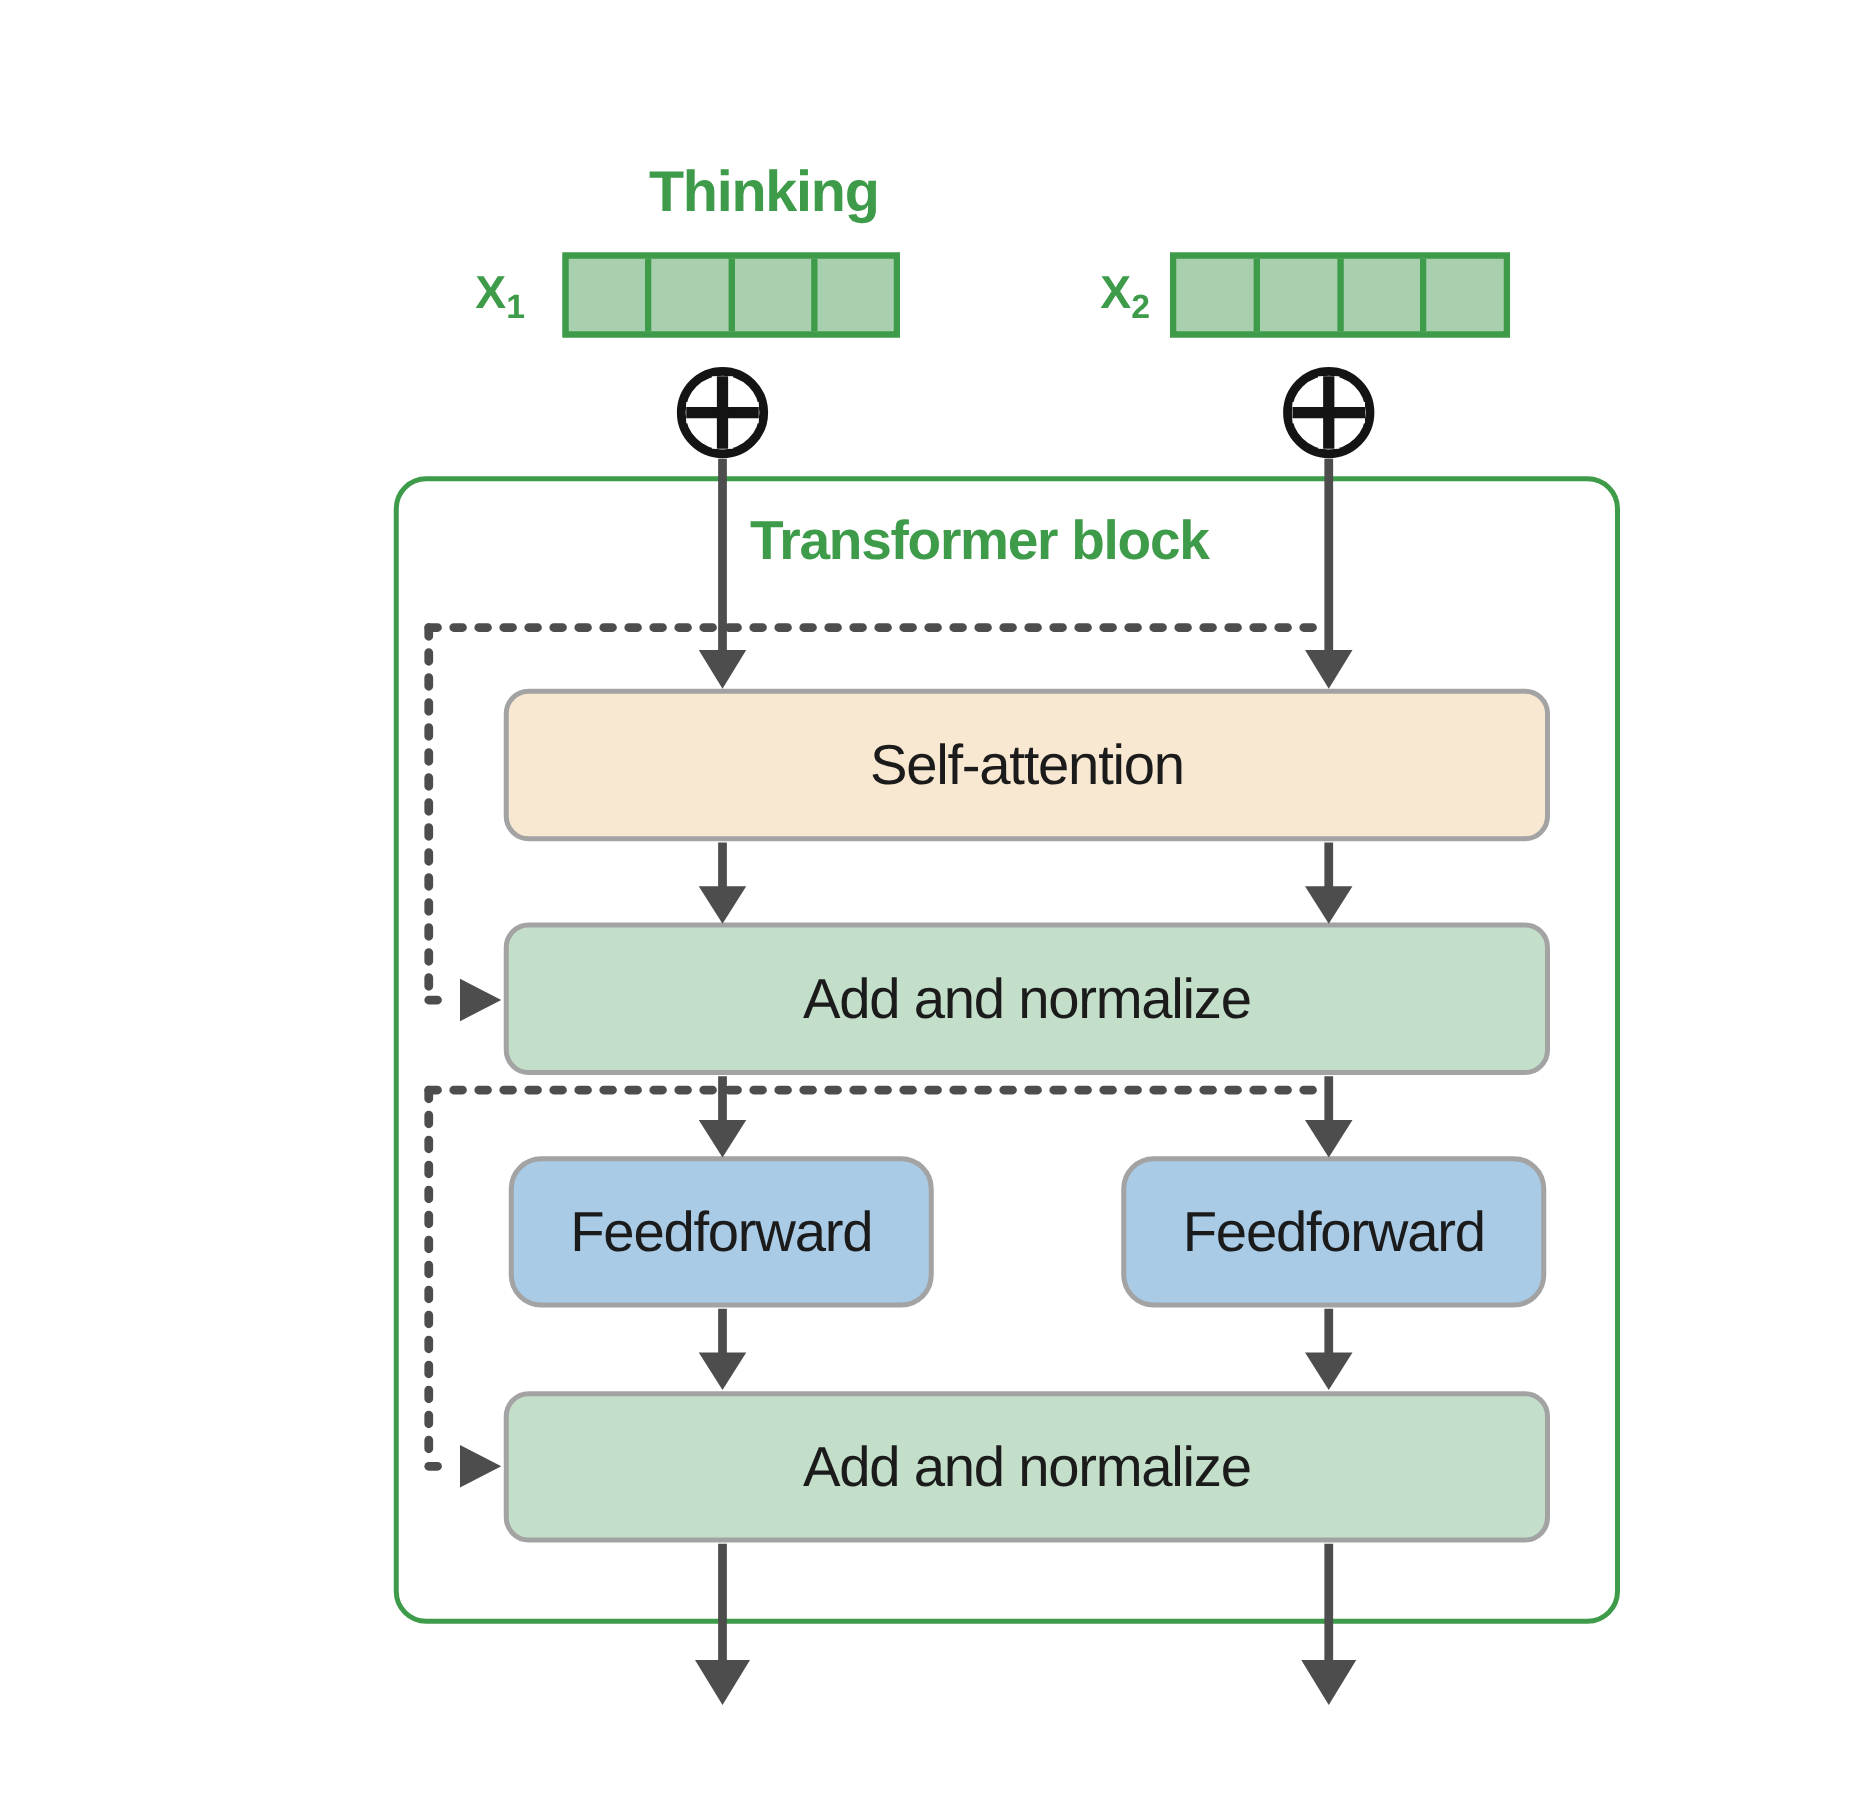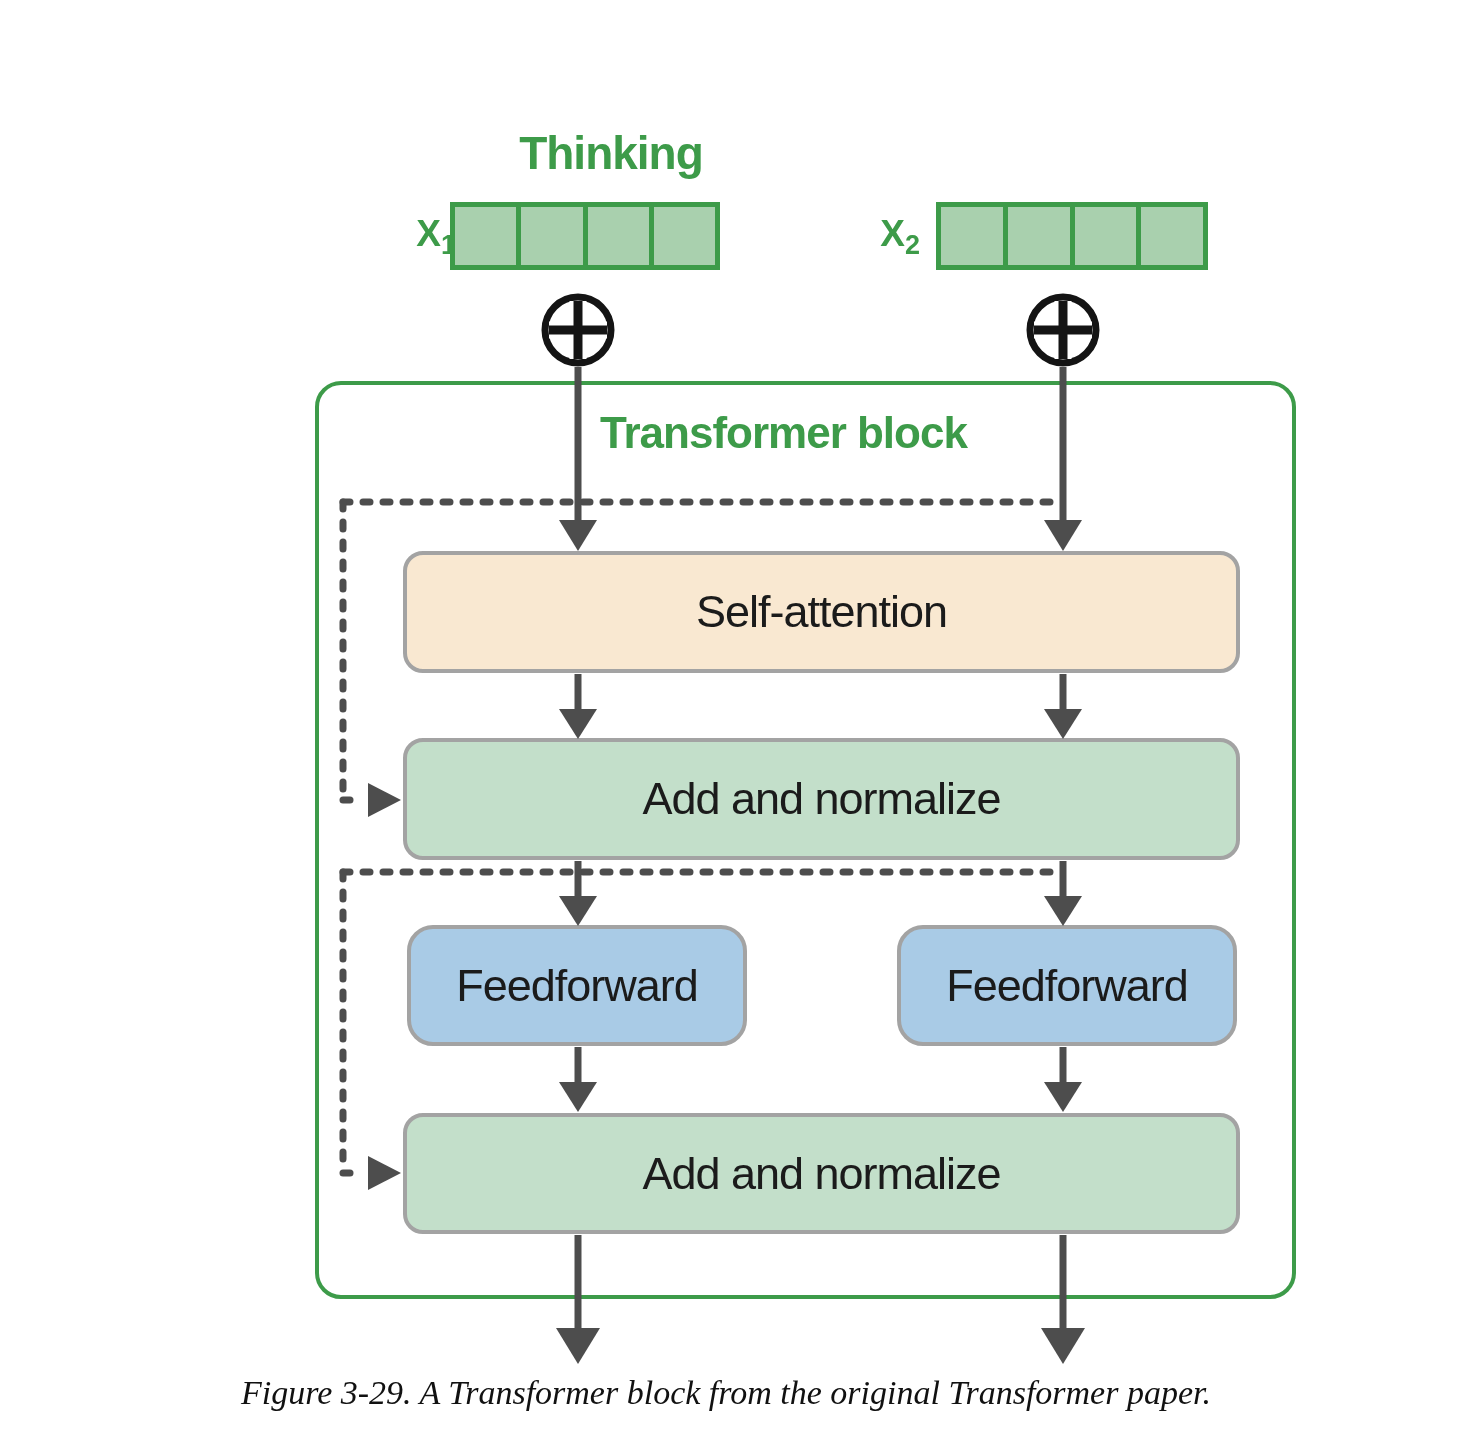--- a/index.html
+++ b/index.html
@@ -38,21 +38,21 @@
   .embed-cell:first-child { border-left: none; }
 
   .x-label {
     color: #3d9b49;
     font-weight: bold;
     font-size: 37px;
     text-align: right;
     white-space: nowrap;
   }
   .x-label sub { font-size: 27px; line-height: 0; }
-  #x1-label { left: 376px; top: 213px; width: 80px; }
+  #x1-label { left: 340px; top: 213px; width: 80px; }
   #x2-label { left: 840px; top: 213px; width: 80px; }
 
   #positional-label {
     left: 135px; top: 305px; width: 400px;
     color: #5a5a5a;
     font-size: 41px;
     letter-spacing: -1.5px;
     text-align: right;
     white-space: nowrap;
   }
@@ -146,21 +146,20 @@
   <div class="abs node" id="feedforward-left">
       <span>Feedforward</span>
     </div>
   <div class="abs node" id="feedforward-right">
       <span>Feedforward</span>
     </div>
   <div class="abs node" id="add-normalize-2">
       <span>Add and normalize</span>
     </div>
 
-  <div class="abs" id="figure-caption">Figure 3-29. A Transformer block from the original Transformer paper.</div>
 
   <svg id="connector-overlay" viewBox="0 0 1482 1442" xmlns="http://www.w3.org/2000/svg">
 
     <g stroke="#4d4d4d" stroke-width="7" fill="none" stroke-linecap="round" stroke-dasharray="7 13">
       <path d="M343 502 H1063"></path>
       <path d="M343 502 V796"></path>
       <path d="M343 800 H362"></path>
     </g>
     <polygon points="368,783 368,817 401,800" fill="#4d4d4d"></polygon>
 

